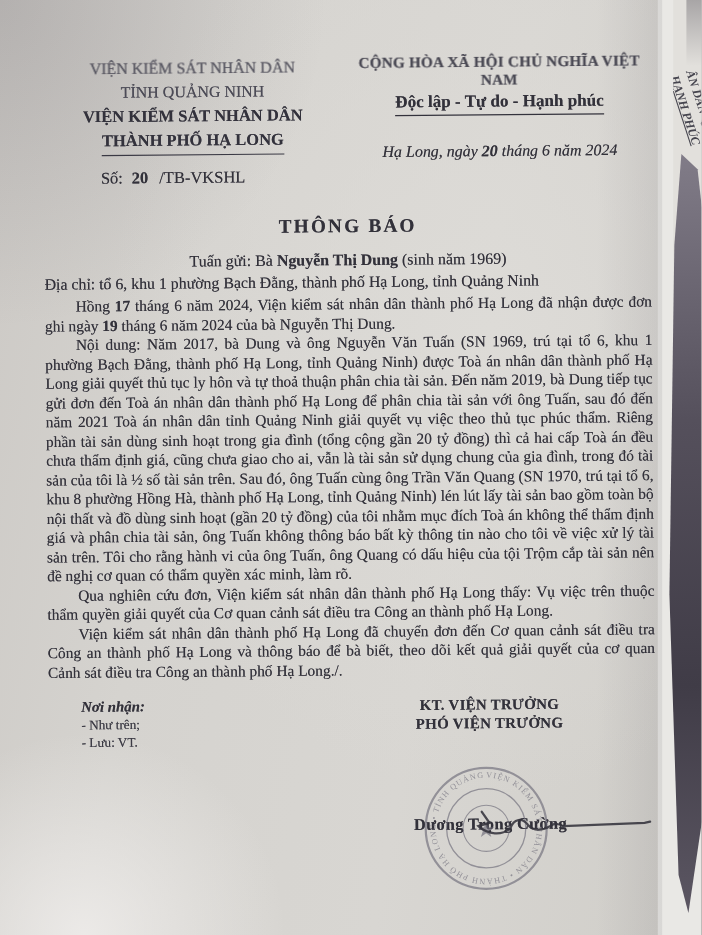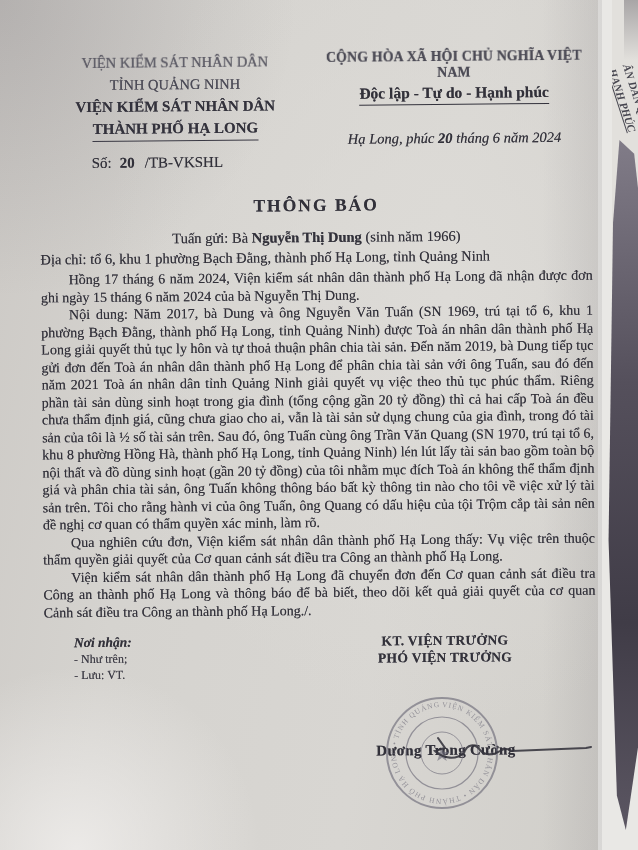--- a/index.html
+++ b/index.html
@@ -43,21 +43,21 @@
   .nat-line2{font-size:15.5px;font-weight:bold;margin-top:3px;}
   .nat-line2 span{display:inline-block;border-bottom:1.6px solid #33323c;padding-bottom:2px;}
   .dateline{margin-top:25px;font-style:italic;font-size:14.5px;}
   .dateline .num{font-weight:bold;}
   .title{margin-top:25px;text-align:center;font-size:17.5px;font-weight:bold;letter-spacing:2px;}
   .kinhgui{margin-top:13px;text-align:center;font-size:14.5px;}
   .kinhgui .name{font-weight:bold;font-family:Liberation Serif, serif;}
   .addr{margin-top:3px;font-size:14.4px;}
   .body-text{margin-top:3px;}
   .body-text p{margin:0;font-size:14px;line-height:17.5px;text-align:justify;text-indent:28px;}
-  .handnum{font-weight:400;}
+  .handnum{font-weight:700;}
   
   .footer{display:flex;margin-top:14px;}
   .noinhan{width:250px;padding-left:30px;box-sizing:border-box;}
   .noinhan-label{font-weight:bold;font-style:italic;font-size:13.5px;}
   .noinhan-item{font-size:12px;line-height:16px;color:#3c3b45;}
   .signblock{flex:1;text-align:center;position:relative;}
   .sign-title{font-weight:bold;font-size:13.5px;line-height:17px;letter-spacing:0.3px;}
   .sign-name{margin-top:76px;font-weight:bold;font-size:15px;letter-spacing:0.3px;}
   .stamp{position:absolute;left:383px;top:694px;width:118px;height:118px;opacity:0.62;}
   .sig{position:absolute;left:428px;top:722px;width:166px;height:48px;}
@@ -85,32 +85,32 @@
       <div class="hdr-left">
         <div class="org-line blurry">VIỆN KIỂM SÁT NHÂN DÂN</div>
         <div class="org-line">TỈNH QUẢNG NINH</div>
         <div class="org-line bold">VIỆN KIỂM SÁT NHÂN DÂN</div>
         <div class="org-line bold"><span class="org-underline">THÀNH PHỐ HẠ LONG</span></div>
         <div class="doc-number"><span>Số:</span><span class="num">20</span><span>/TB-VKSHL</span></div>
       </div>
       <div class="hdr-right">
         <div class="nat-line1">CỘNG HÒA XÃ HỘI CHỦ NGHĨA VIỆT NAM</div>
         <div class="nat-line2"><span>Độc lập - Tự do - Hạnh phúc</span></div>
-        <div class="dateline"><span>Hạ Long, phúc</span> <span class="num">20</span> <span>tháng 6 năm 2024</span></div>
+        <div class="dateline"><span>Hạ Long, ngày</span> <span class="num">20</span> <span>tháng 6 năm 2024</span></div>
       </div>
     </div>
 
     <div class="title">THÔNG BÁO</div>
 
-    <div class="kinhgui"><span>Tuấn gửi: Bà </span><span class="name">Nguyễn Thị Dung</span><span> (sinh năm 1966)</span></div>
+    <div class="kinhgui"><span>Tuấn gửi: Bà </span><span class="name">Nguyễn Thị Dung</span><span> (sinh năm 1969)</span></div>
 
     <div class="addr">Địa chỉ: tổ 6, khu 1 phường Bạch Đằng, thành phố Hạ Long, tỉnh Quảng Ninh</div>
 
     <div class="body-text">
-      <p><span>Hồng </span><span class="handnum">17</span><span> tháng 6 năm 2024, Viện kiểm sát nhân dân thành phố Hạ Long đã nhận được đơn ghi ngày </span><span class="handnum">15</span><span> tháng 6 năm 2024 của bà Nguyễn Thị Dung.</span></p>
+      <p><span>Hồng </span><span class="handnum">17</span><span> tháng 6 năm 2024, Viện kiểm sát nhân dân thành phố Hạ Long đã nhận được đơn ghi ngày </span><span class="handnum">19</span><span> tháng 6 năm 2024 của bà Nguyễn Thị Dung.</span></p>
       <p>Nội dung: Năm 2017, bà Dung và ông Nguyễn Văn Tuấn (SN 1969, trú tại tổ 6, khu 1 phường Bạch Đằng, thành phố Hạ Long, tỉnh Quảng Ninh) được Toà án nhân dân thành phố Hạ Long giải quyết thủ tục ly hôn và tự thoả thuận phân chia tài sản. Đến năm 2019, bà Dung tiếp tục gửi đơn đến Toà án nhân dân thành phố Hạ Long để phân chia tài sản với ông Tuấn, sau đó đến năm 2021 Toà án nhân dân tỉnh Quảng Ninh giải quyết vụ việc theo thủ tục phúc thẩm. Riêng phần tài sản dùng sinh hoạt trong gia đình (tổng cộng gần 20 tỷ đồng) thì cả hai cấp Toà án đều chưa thẩm định giá, cũng chưa giao cho ai, vẫn là tài sản sử dụng chung của gia đình, trong đó tài sản của tôi là ½ số tài sản trên. Sau đó, ông Tuấn cùng ông Trần Văn Quang (SN 1970, trú tại tổ 6, khu 8 phường Hồng Hà, thành phố Hạ Long, tỉnh Quảng Ninh) lén lút lấy tài sản bao gồm toàn bộ nội thất và đồ dùng sinh hoạt (gần 20 tỷ đồng) của tôi nhằm mục đích Toà án không thể thẩm định giá và phân chia tài sản, ông Tuấn không thông báo bất kỳ thông tin nào cho tôi về việc xử lý tài sản trên. Tôi cho rằng hành vi của ông Tuấn, ông Quang có dấu hiệu của tội Trộm cắp tài sản nên đề nghị cơ quan có thẩm quyền xác minh, làm rõ.</p>
       <p>Qua nghiên cứu đơn, Viện kiểm sát nhân dân thành phố Hạ Long thấy: Vụ việc trên thuộc thẩm quyền giải quyết của Cơ quan cảnh sát điều tra Công an thành phố Hạ Long.</p>
       <p>Viện kiểm sát nhân dân thành phố Hạ Long đã chuyển đơn đến Cơ quan cảnh sát điều tra Công an thành phố Hạ Long và thông báo để bà biết, theo dõi kết quả giải quyết của cơ quan Cảnh sát điều tra Công an thành phố Hạ Long./.</p>
     </div>
 
     <div class="footer">
       <div class="noinhan">
         <div class="noinhan-label">Nơi nhận:</div>
         <div class="noinhan-item">- Như trên;</div>
         <div class="noinhan-item">- Lưu: VT.</div>

